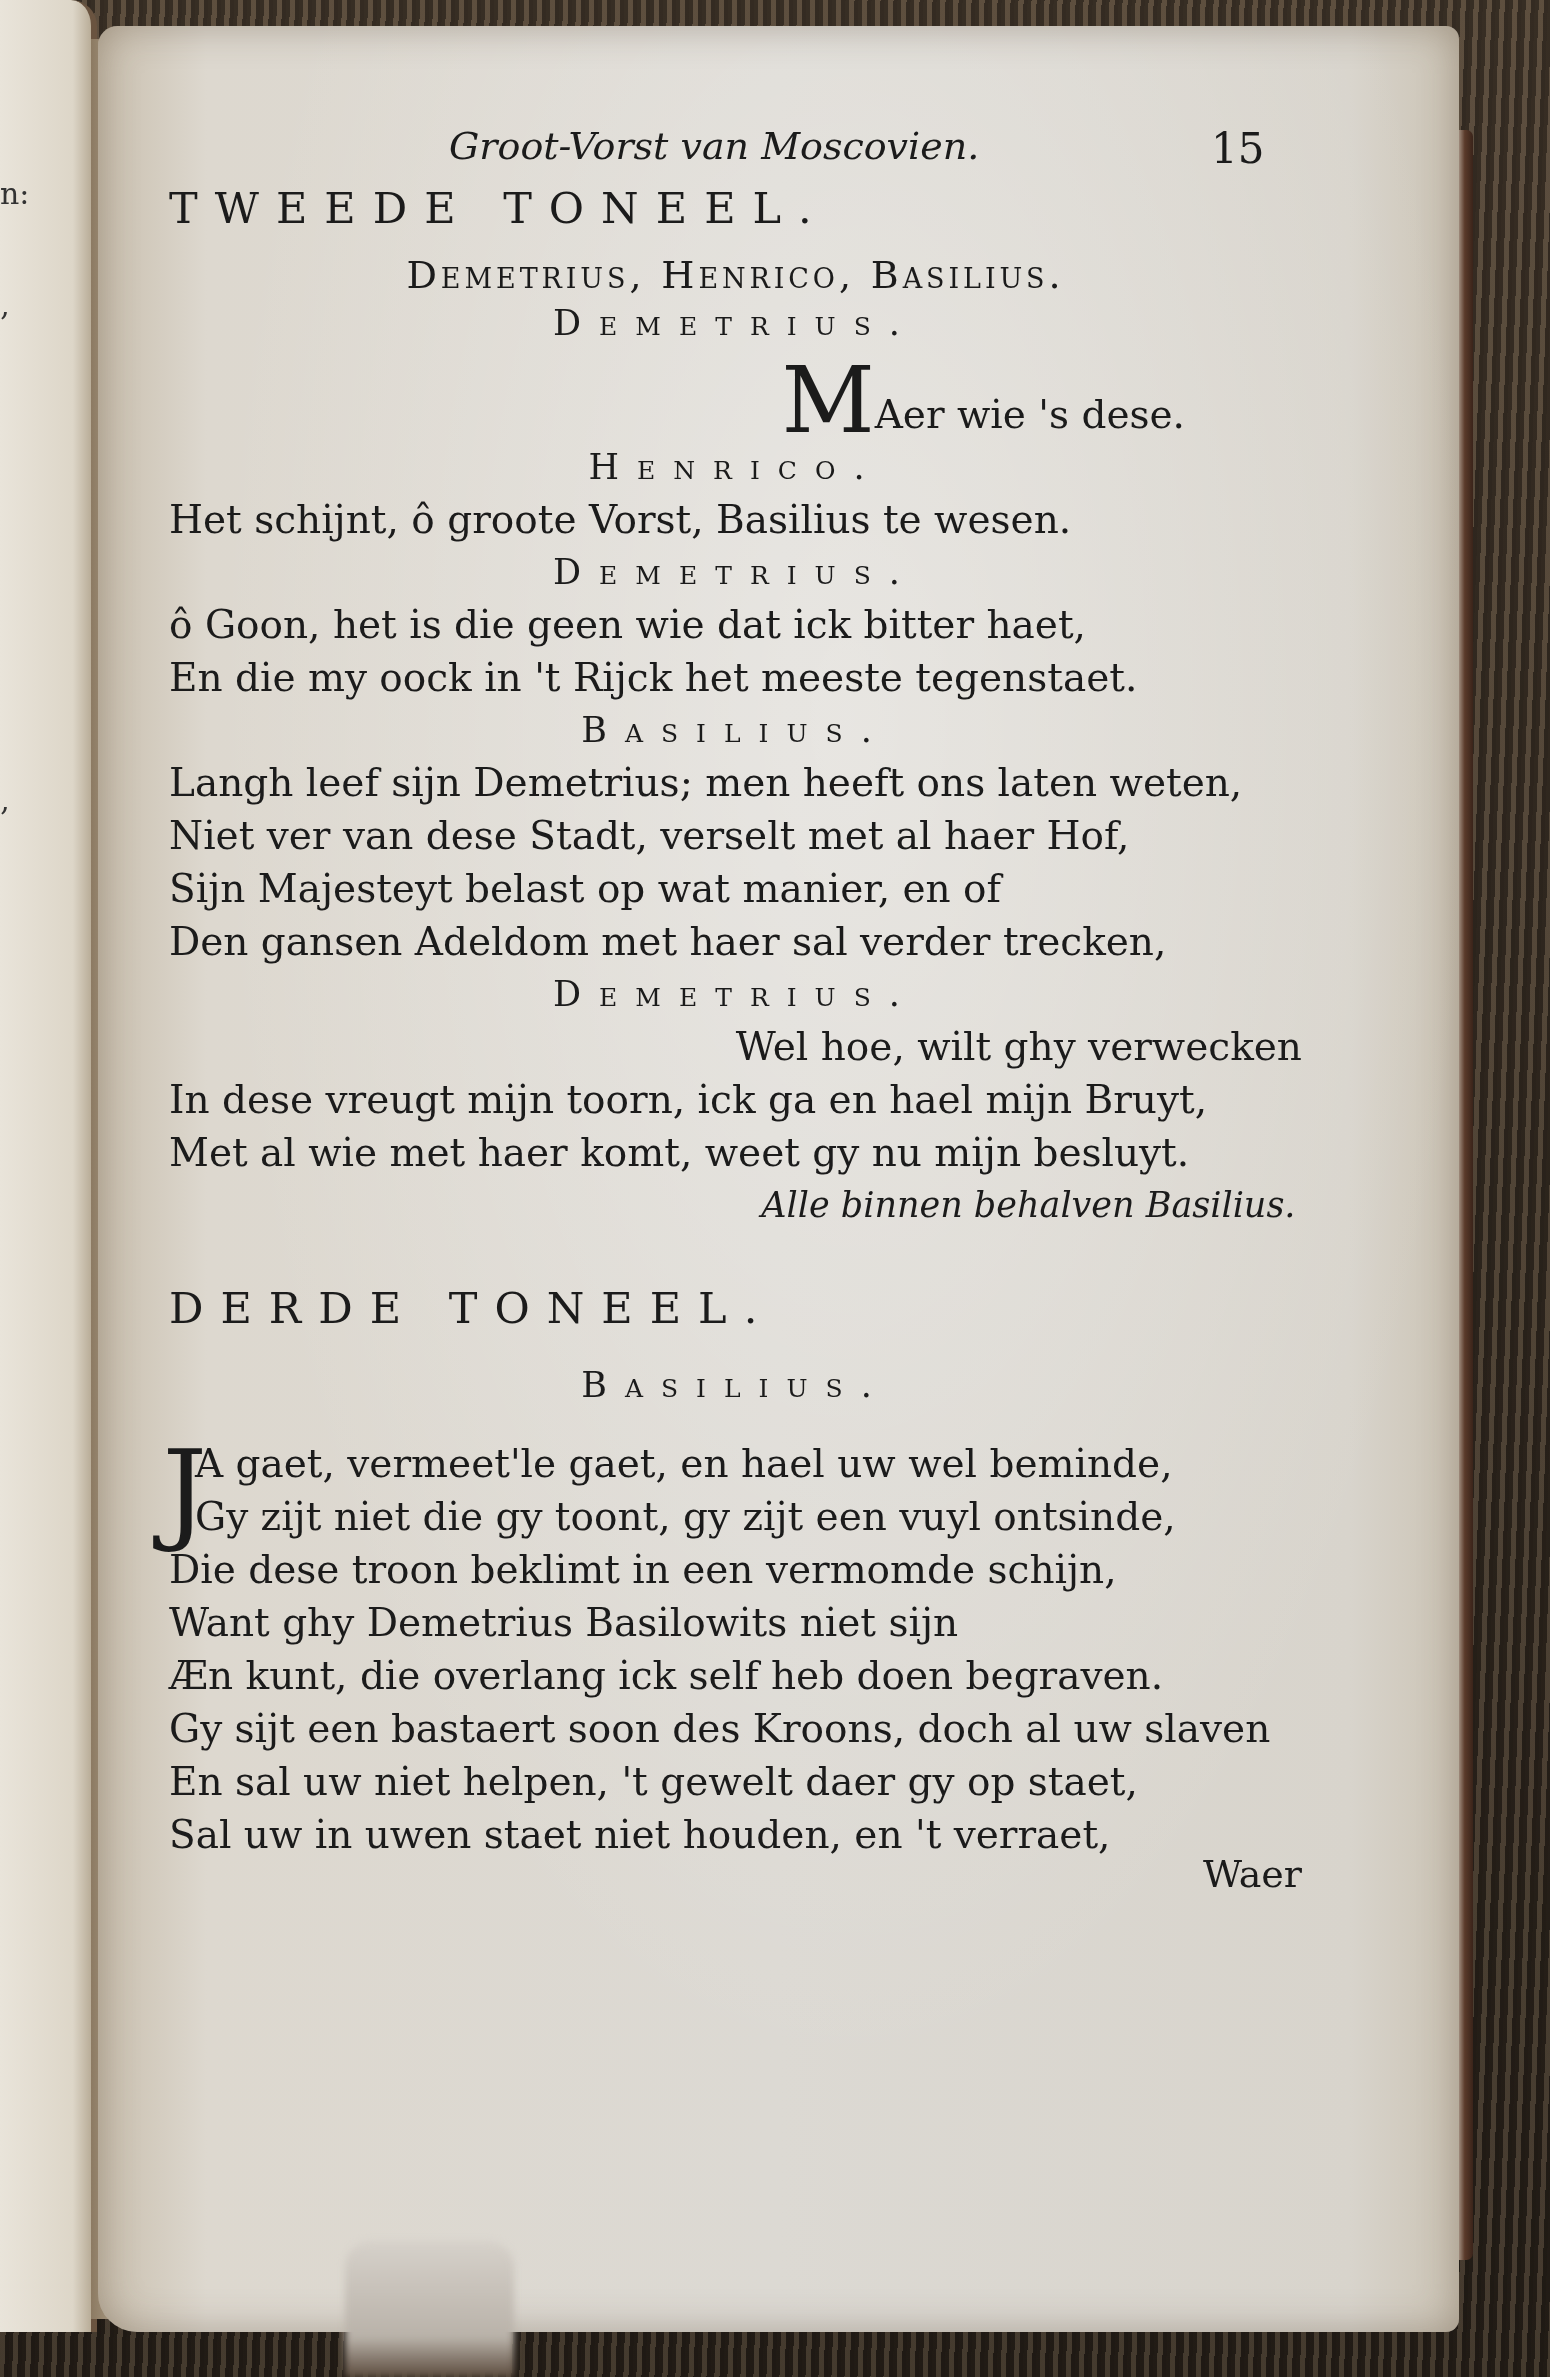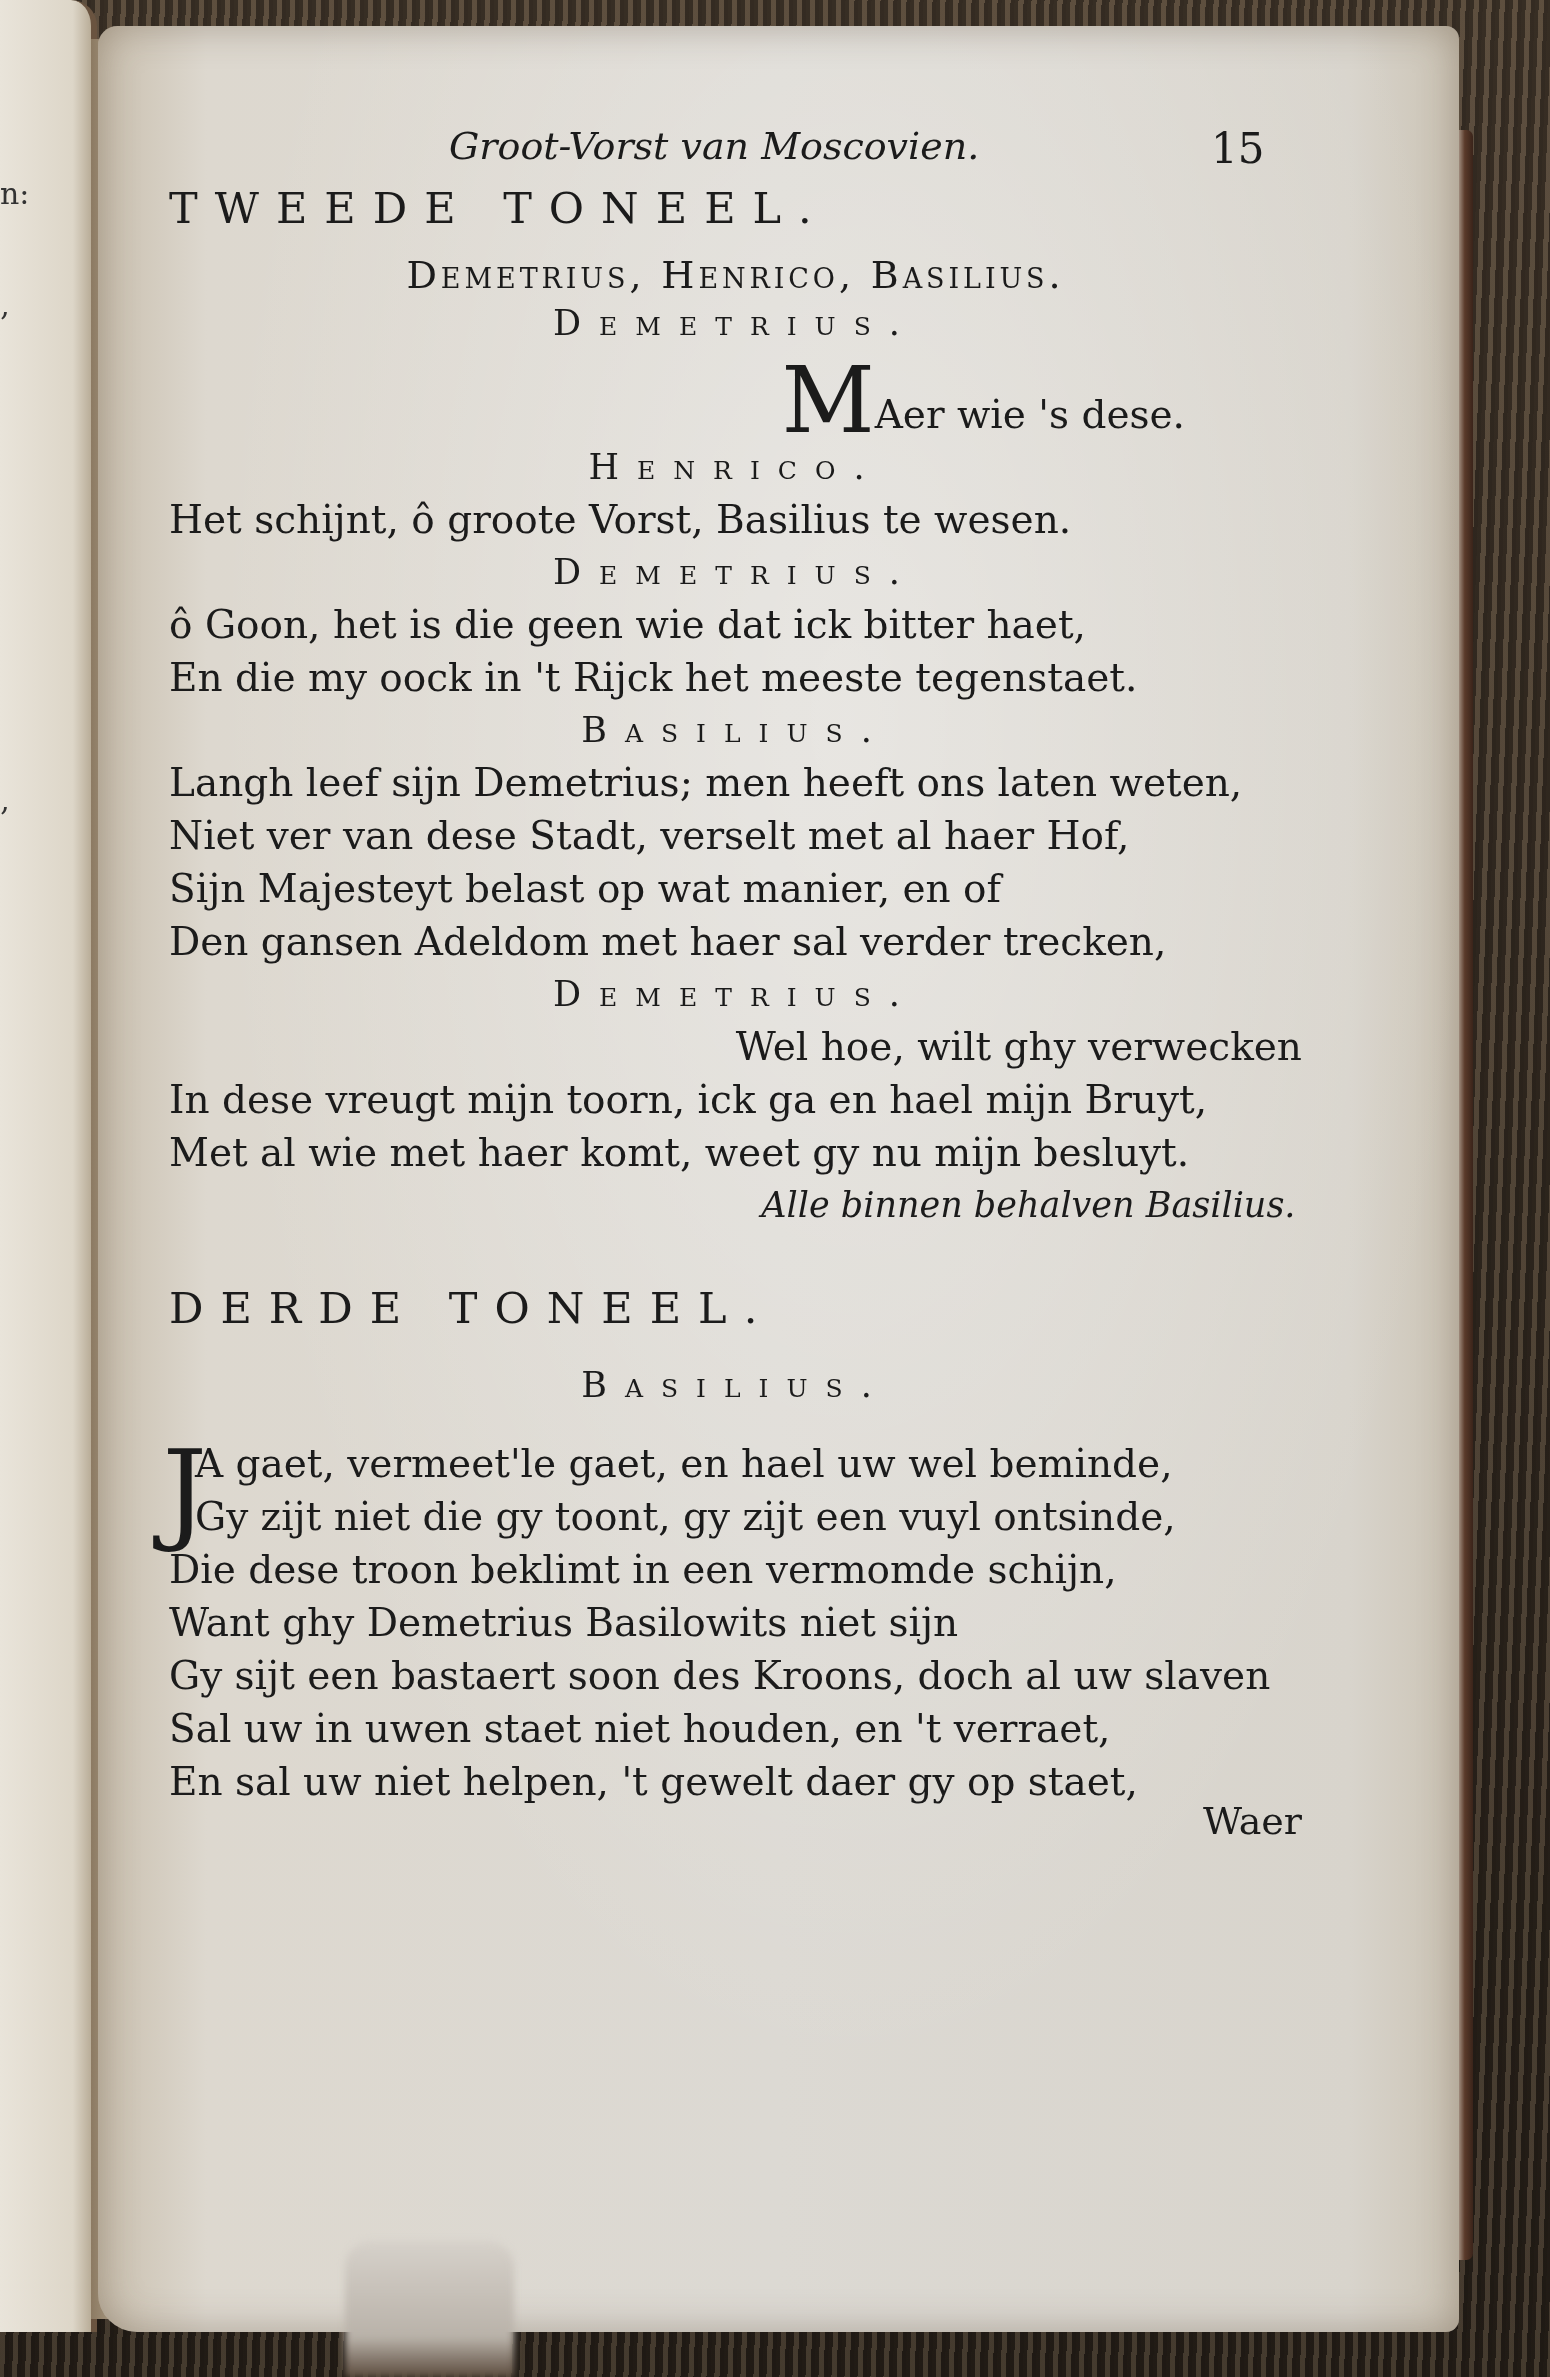--- a/index.html
+++ b/index.html
@@ -141,21 +141,22 @@
     <div class="speaker">Basilius.</div>
     <div class="gap-sm"></div>
 
     <div class="para-J">
       <span class="dropcap-J">J</span>
       <div class="line">A gaet, vermeet'le gaet, en hael uw wel beminde,</div>
       <div class="line">Gy zijt niet die gy toont, gy zijt een vuyl ontsinde,</div>
     </div>
     <div class="line">Die dese troon beklimt in een vermomde schijn,</div>
     <div class="line">Want ghy Demetrius Basilowits niet sijn</div>
+    <div class="line">Æn kunt, die overlang ick self heb doen begraven.</div>
     <div class="line">Gy sijt een bastaert soon des Kroons, doch al uw slaven</div>
+    <div class="line">En sal uw niet helpen, 't gewelt daer gy op staet,</div>
     <div class="line">Sal uw in uwen staet niet houden, en 't verraet,</div>
-    <div class="line">En sal uw niet helpen, 't gewelt daer gy op staet,</div>
     <div class="catchword">Waer</div>
   </div>
 </div>
 
 <div class="blur-patch"></div>
 
 
 </body></html>

